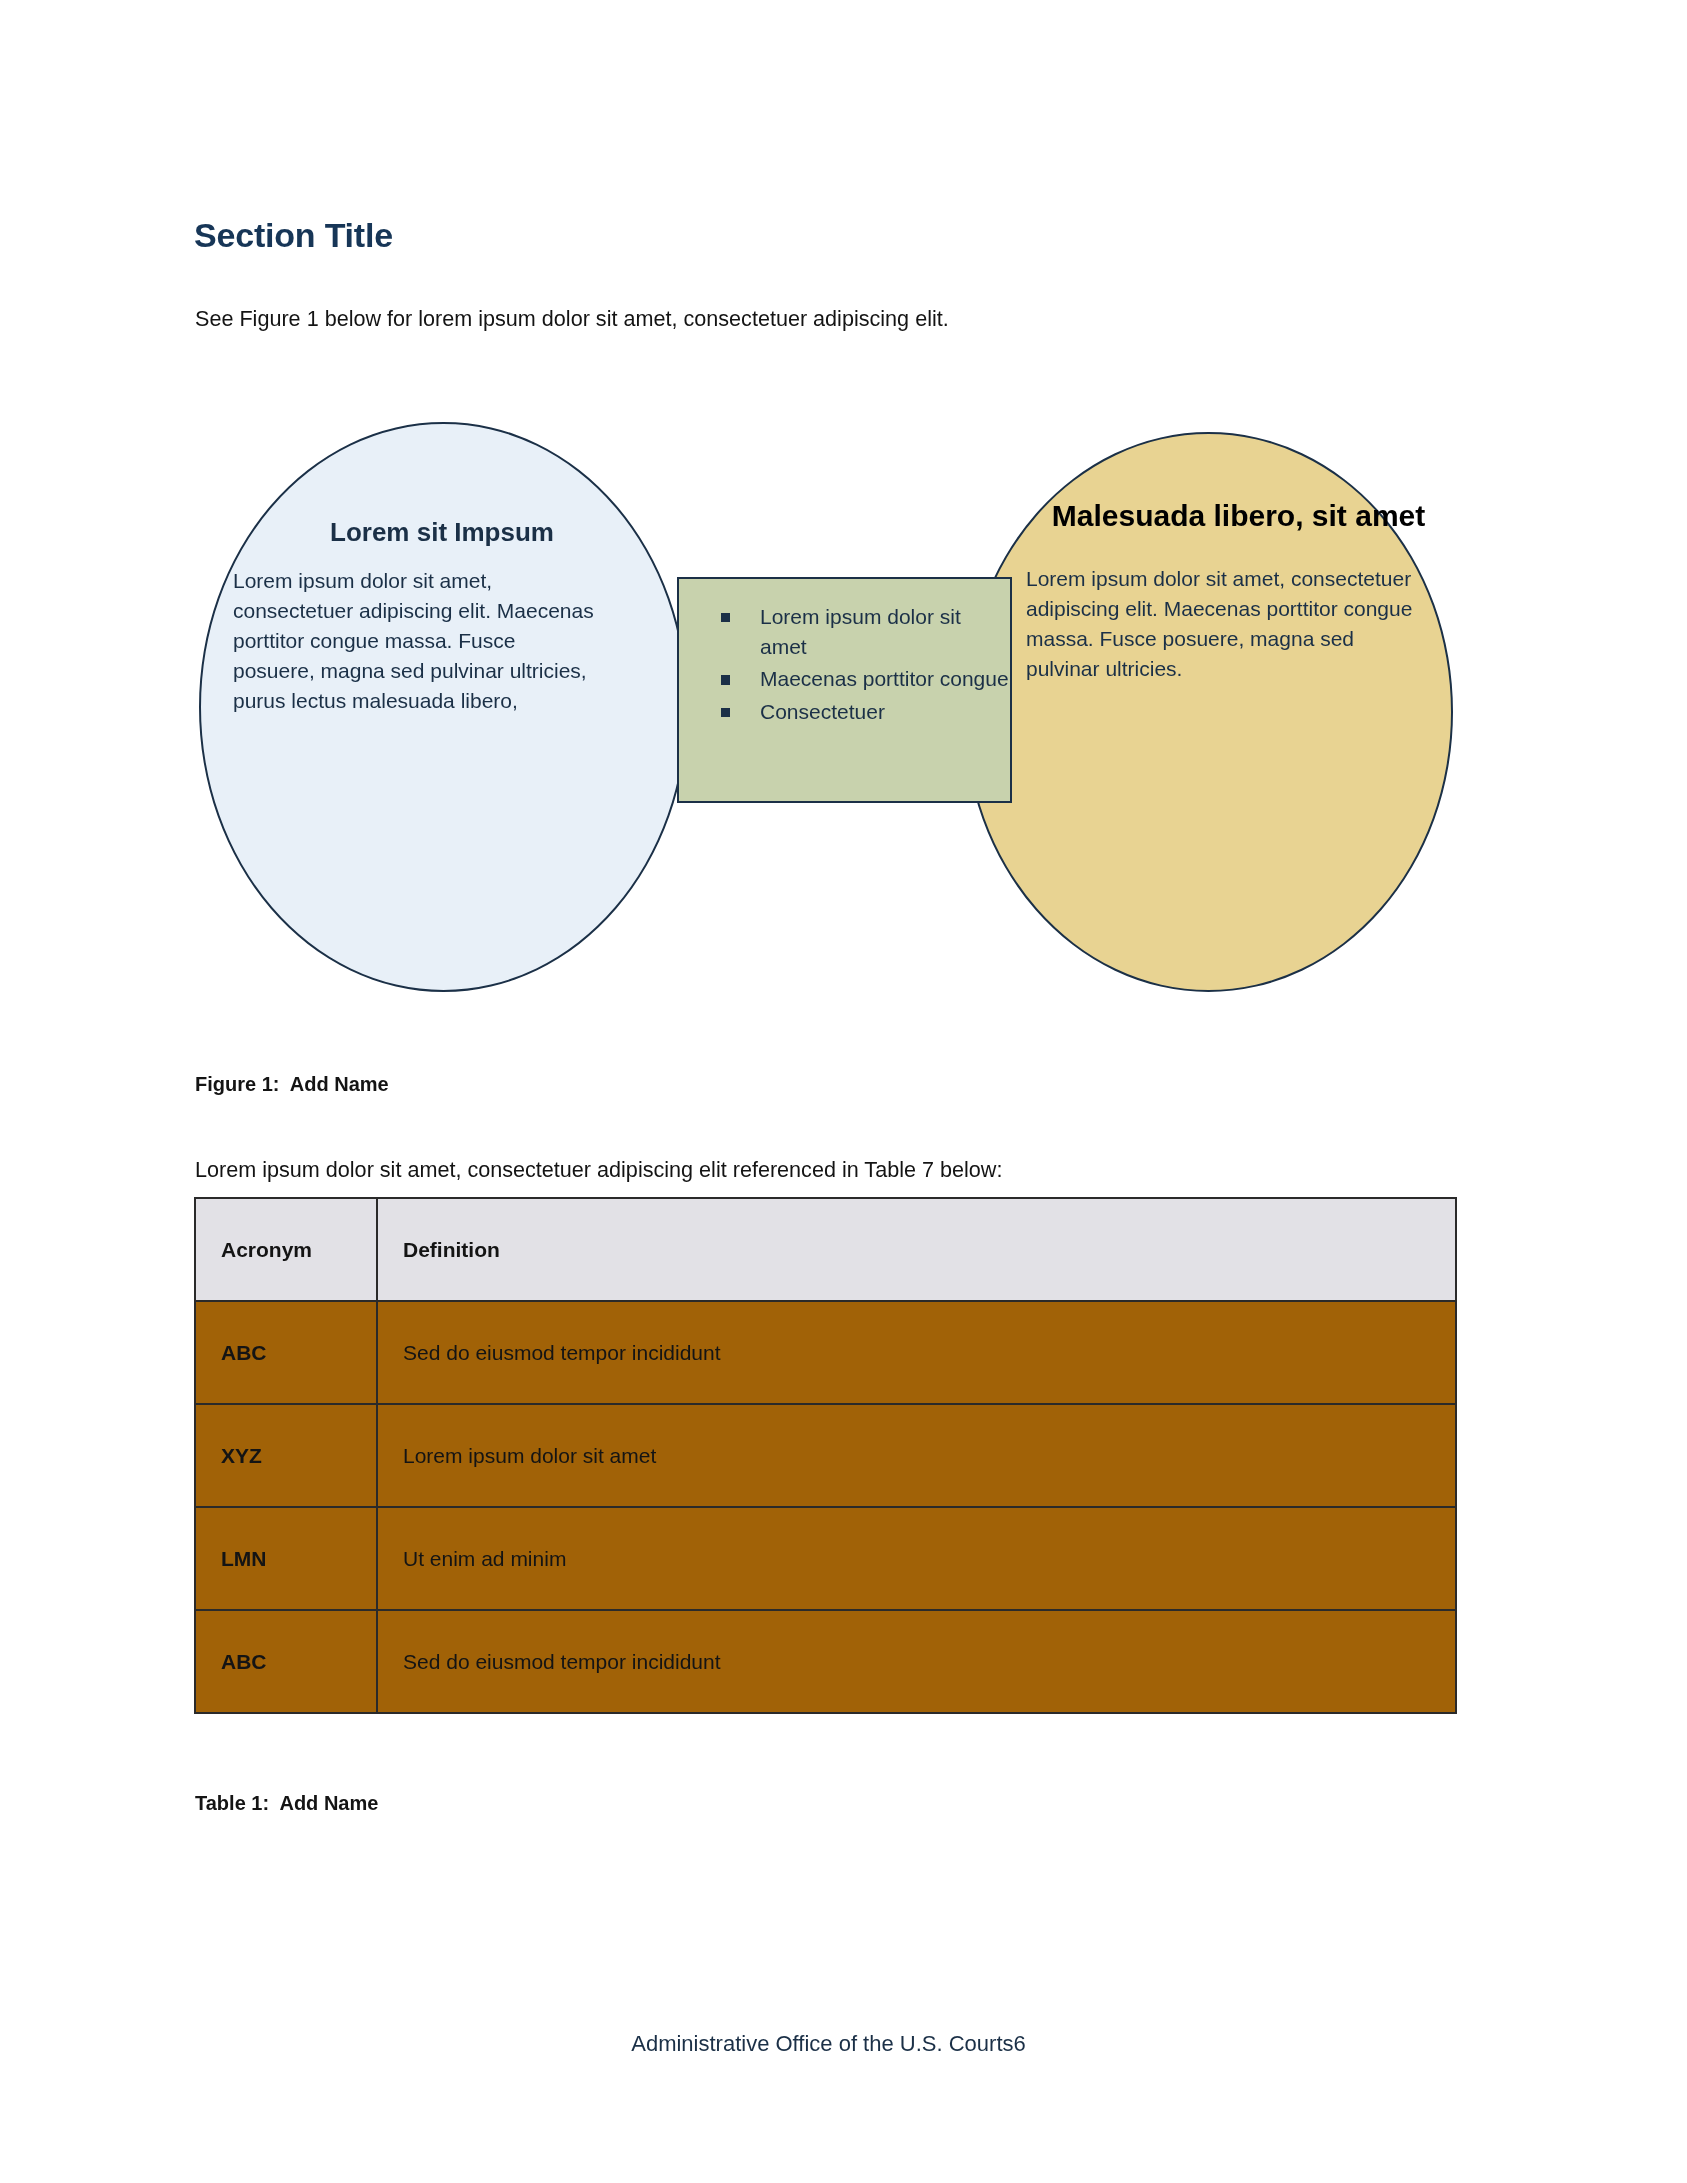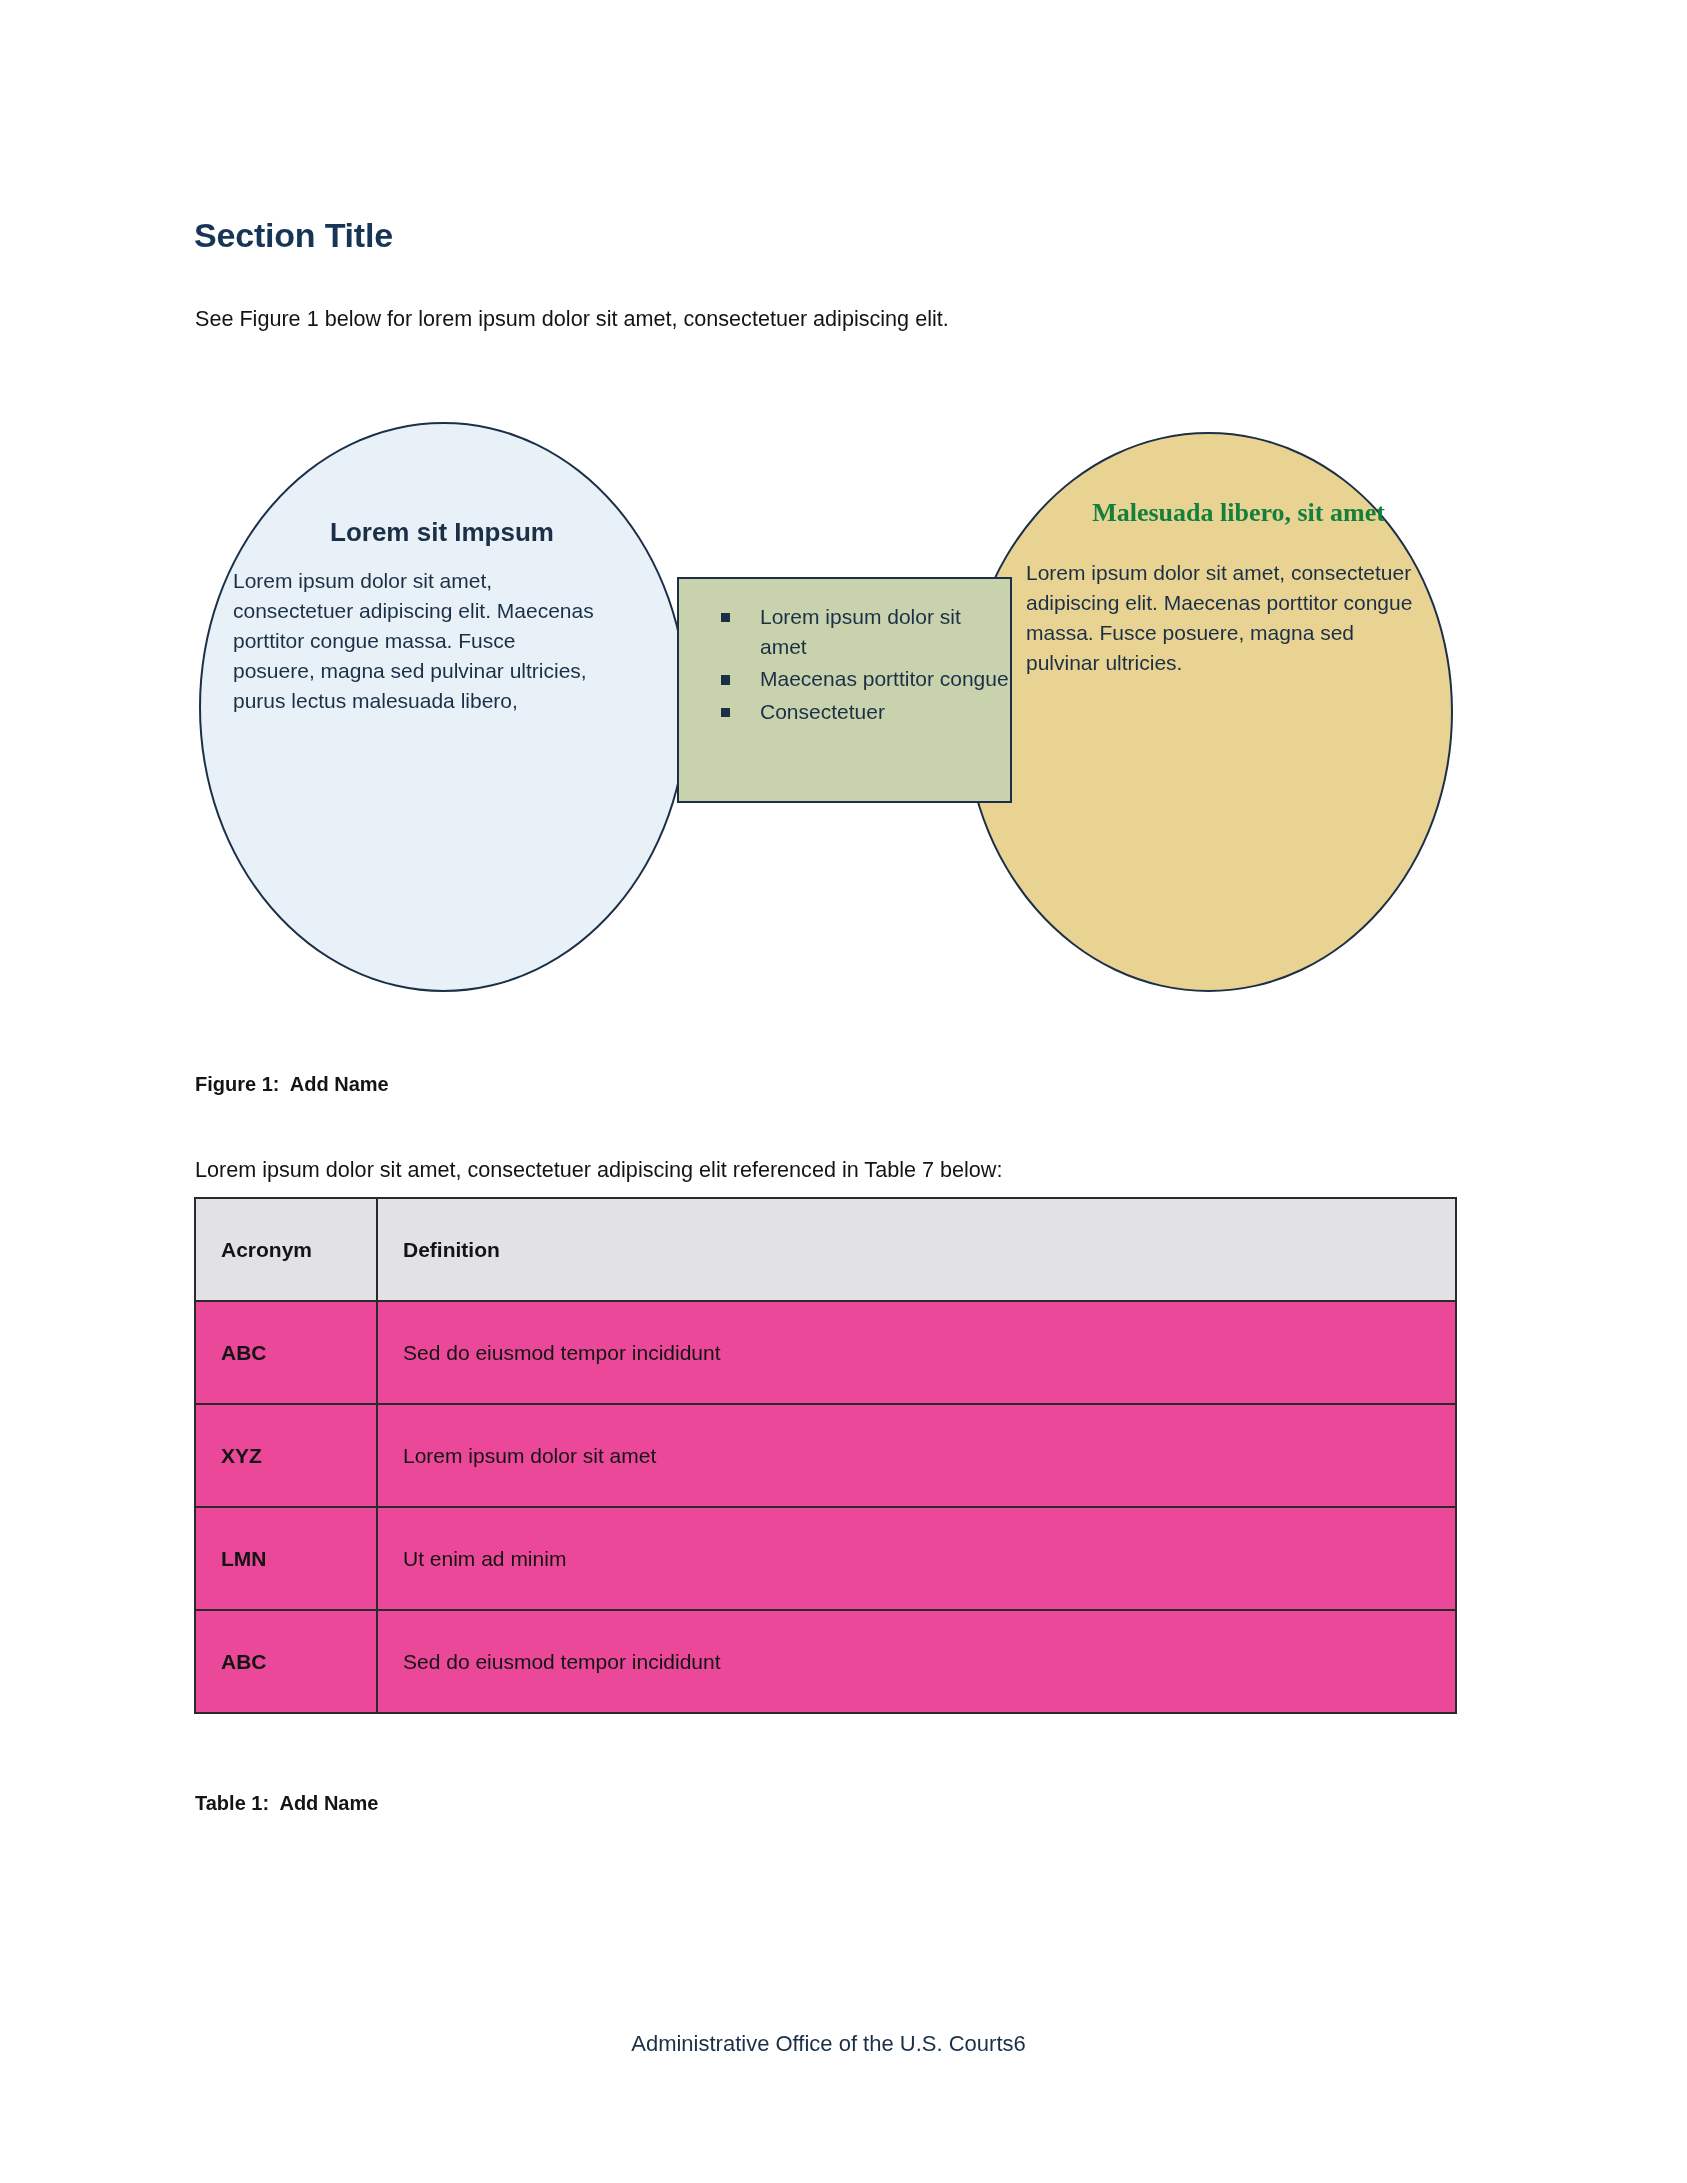--- a/index.html
+++ b/index.html
@@ -99,27 +99,26 @@
   }
 
   .circle-right-inner {
     position: absolute;
     left: 1026px;
     top: 98px;
     width: 425px;
     z-index: 3;
   }
   .circle-right-title {
-    font-size: 26px;
-    font-weight: bold;
-    color: #15803d;
+    font-size: 30px;
+    font-weight: bold;
+    color: #000000;
     text-align: center;
     margin: 0 0 28px 0;
     line-height: 1.32;
-    font-family: Liberation Serif, serif;
   }
   .circle-right-body {
     font-size: 21px;
     color: #1b3047;
     line-height: 1.43;
     margin: 0;
     width: 405px;
   }
 
   
@@ -195,21 +194,21 @@
     box-sizing: border-box;
   }
   .acronym-table thead th {
     background: #e2e1e6;
     height: 103px;
     font-size: 21px;
     font-weight: bold;
     color: #141414;
   }
   .acronym-table tbody td {
-    background: #ec4899;
+    background: #a16207;
     height: 103px;
     font-size: 21px;
     color: #141414;
   }
   .acronym-table .col-acronym { width: 182px; }
   .acronym-table tbody td.cell-acronym {
     font-weight: bold;
   }
 
   .table-caption {

